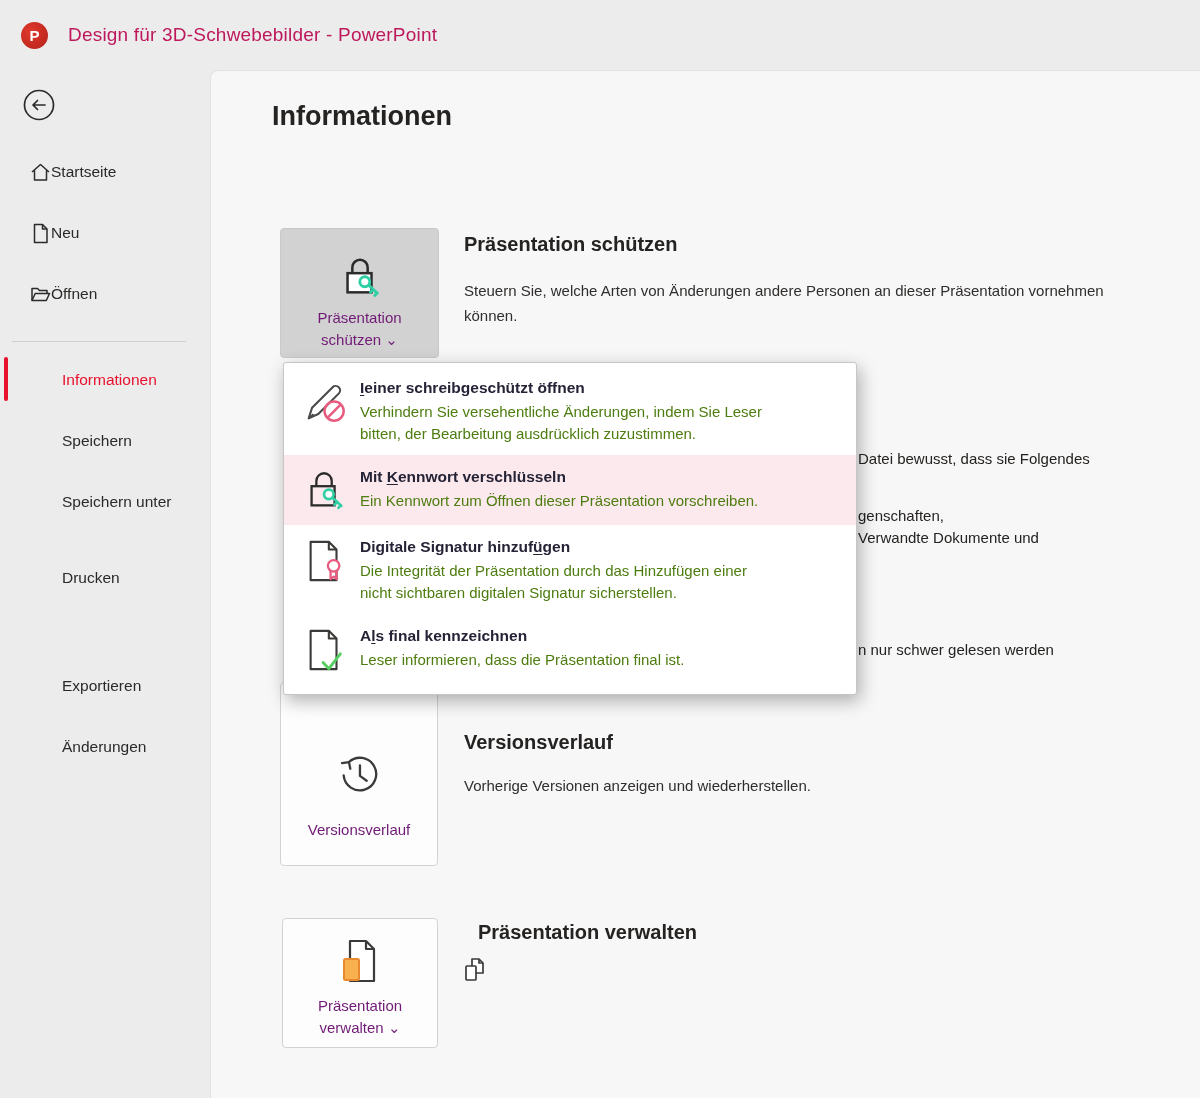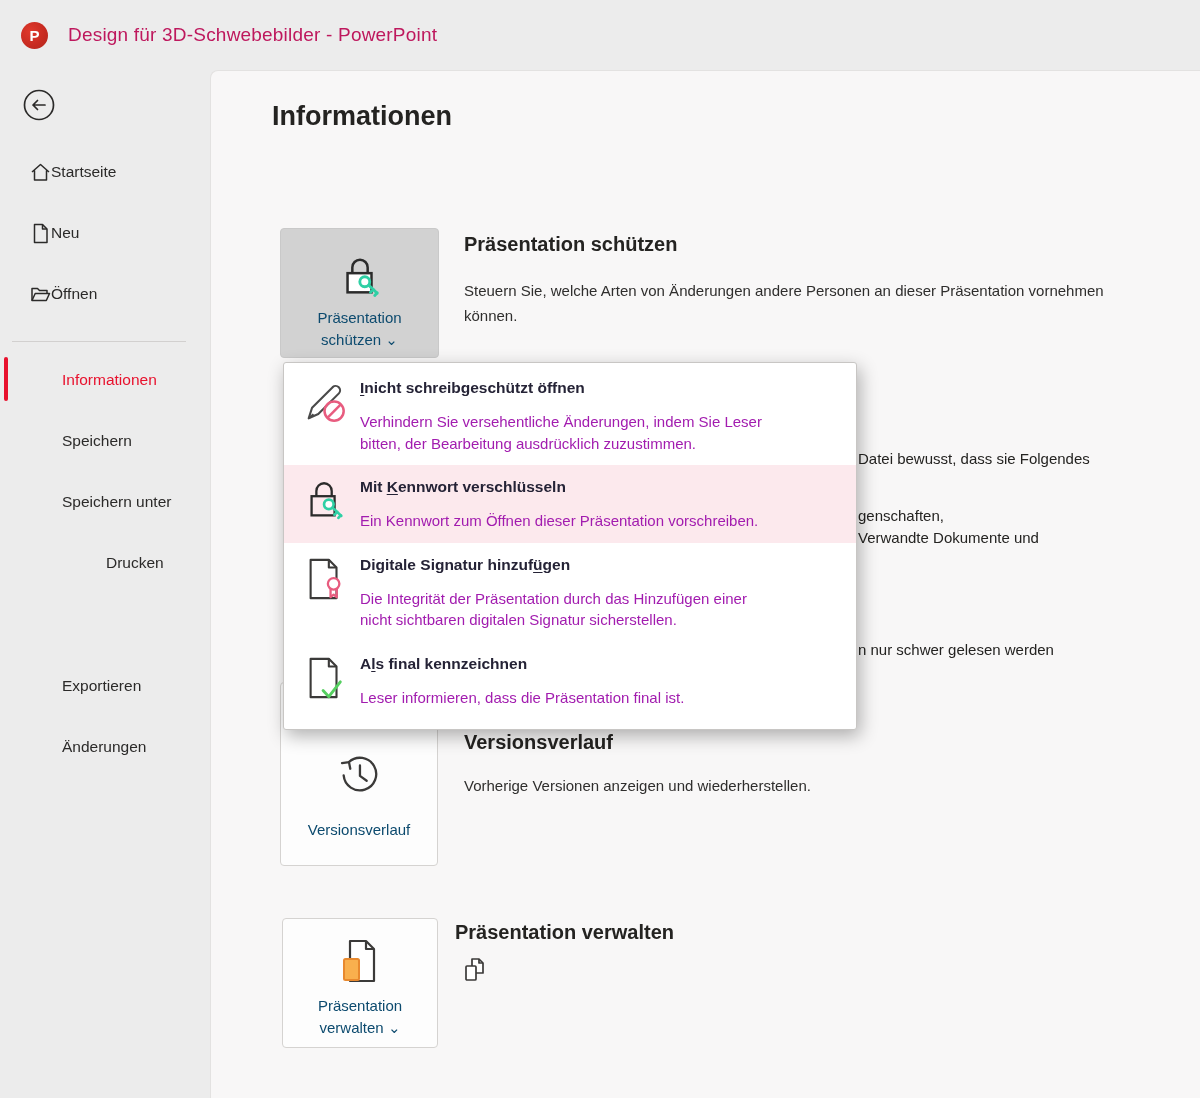--- a/index.html
+++ b/index.html
@@ -31,37 +31,37 @@
   .sidebar-divider { position:absolute; left:12px; width:174px; height:1px; background:#d2d0cf; }
   .sel-indicator { position:absolute; left:4px; width:4px; height:44px; background:#e8112d; border-radius:2px; }
 
   
   .page-title { position:absolute; left:272px; top:101px; font-size:27px; font-weight:700; color:#242321; }
   .sec-heading { position:absolute; font-size:20px; font-weight:600; color:#242321; }
   .sec-desc { position:absolute; font-size:15px; line-height:25px; color:#2f2e2d; }
 
   
   .big-btn { position:absolute; display:flex; flex-direction:column; align-items:center; cursor:pointer; }
-  .big-btn .btn-label { font-size:15px; line-height:22px; color:#0c4a6e; text-align:center; }
+  .big-btn .btn-label { font-size:15px; line-height:22px; color:#701a75; text-align:center; }
   .btn-gray { background:#d2d2d2; border:1px solid #c9c9c9; border-radius:4px; }
   .btn-white { background:#fdfdfd; border:1px solid #d5d3d1; border-radius:4px; }
 
   
   .frag { position:absolute; left:858px; font-size:15px; color:#242321; white-space:nowrap; }
 
   
   .menu { position:absolute; left:283px; top:362px; width:574px; background:#ffffff;
           border:1px solid #c8c6c4; border-radius:3px; box-shadow:3px 6px 18px rgba(0,0,0,.30);
           z-index:10; padding:3px 0 10px 0; }
   .menu-item { display:flex; padding:11px 16px 11px 18px; cursor:pointer; }
   .menu-item.highlighted { background:#fce9ed; }
   .menu-ic { width:46px; height:46px; flex:0 0 auto; margin-right:12px; margin-top:2px; }
   .mi-title { font-size:15.5px; font-weight:700; color:#252336; line-height:22px; }
   .mi-title .accel { text-decoration:underline; text-underline-offset:2px; }
-  .mi-desc { font-size:15px; line-height:21.5px; color:#a21caf; max-width:402px; margin-top:12px; }
+  .mi-desc { font-size:15px; line-height:21.5px; color:#4d7c0f; max-width:402px; margin-top:2px; }
 </style>
 </head>
 <body>
 
 <div class="page">
 
   <div class="content-panel"></div>
 
   <div class="titlebar">
     <div class="pp-logo">
@@ -105,21 +105,21 @@
 
   <div class="file-row selected" style="top:360px;">
     <span class="nav-label">Informationen</span>
   </div>
   <div class="file-row" style="top:421px;">
     <span class="nav-label">Speichern</span>
   </div>
   <div class="file-row" style="top:482px;">
     <span class="nav-label">Speichern unter</span>
   </div>
-  <div class="file-row" style="top:543px;margin-left:44px;">
+  <div class="file-row" style="top:558px;">
     <span class="nav-label">Drucken</span>
   </div>
   <div class="file-row" style="top:666px;">
     <span class="nav-label">Exportieren</span>
   </div>
   <div class="file-row" style="top:727px;">
     <span class="nav-label">Änderungen</span>
   </div>
 
   <h1 class="page-title">Informationen</h1>
@@ -159,40 +159,40 @@
     <svg width="44" height="52" viewBox="0 0 44 52">
       <path d="M12 4 h16 l8 8 v32 h-24 z" fill="#ffffff" stroke="#3b3a39" stroke-width="2.2" stroke-linejoin="round"></path>
       <path d="M28 4 v8 h8" fill="none" stroke="#3b3a39" stroke-width="2.2" stroke-linejoin="round"></path>
       <rect x="6" y="22" width="15" height="21" rx="1.5" fill="#f9b04e" stroke="#e8892e" stroke-width="2"></rect>
     </svg>
     <div class="btn-label" style="margin-top:6px;">
       <div>Präsentation</div>
       <div>verwalten ⌄</div>
     </div>
   </div>
-  <div class="sec-heading" style="left:455px; top:921px;">Präsentation verwalten</div>
+  <div class="sec-heading" style="left:478px; top:921px;">Präsentation verwalten</div>
   <div style="position:absolute; left:464px; top:957px; display:flex; align-items:center;">
     <svg width="22" height="26" viewBox="0 0 22 26">
       <path d="M8 2 h7 l4 4 v10 h-11 z" fill="#ffffff" stroke="#3b3a39" stroke-width="1.7" stroke-linejoin="round"></path>
       <path d="M15 2 v4 h4" fill="none" stroke="#3b3a39" stroke-width="1.7" stroke-linejoin="round"></path>
       <rect x="2" y="9" width="10" height="14" rx="1" fill="#ffffff" stroke="#3b3a39" stroke-width="1.7"></rect>
     </svg>
   </div>
 
   <div class="menu">
 
     <div class="menu-item">
       <svg class="menu-ic" viewBox="0 0 48 48">
         <path d="M7 41 l3.5-11 L32 8.5 a4.6 4.6 0 0 1 6.5 6.5 L17 36.5 z" fill="none" stroke="#4a4a4a" stroke-width="2.2" stroke-linejoin="round"></path>
         <path d="M7 41 l5-4.2" fill="none" stroke="#4a4a4a" stroke-width="2.2"></path>
         <circle cx="33.5" cy="33.5" r="10" fill="none" stroke="#e85c7f" stroke-width="2.6"></circle>
         <path d="M26.5 40.5 L40.5 26.5" fill="none" stroke="#e85c7f" stroke-width="2.6"></path>
       </svg>
       <div>
-        <div class="mi-title"><span></span><span class="accel">I</span><span>nicht schreibgeschützt öffnen</span></div>
+        <div class="mi-title"><span></span><span class="accel">I</span><span>einer schreibgeschützt öffnen</span></div>
         <div class="mi-desc">Verhindern Sie versehentliche Änderungen, indem Sie Leser bitten, der Bearbeitung ausdrücklich zuzustimmen.</div>
       </div>
     </div>
 
     <div class="menu-item highlighted">
       <svg class="menu-ic" viewBox="0 0 48 48">
         <path d="M15 19 v-5.5 a8 8 0 0 1 16 0 V19" fill="none" stroke="#2b2b2b" stroke-width="2.4"></path>
         <rect x="10" y="19" width="24" height="20" fill="none" stroke="#2b2b2b" stroke-width="2.4"></rect>
         <circle cx="28" cy="27.5" r="5" fill="#ffffff" stroke="#2fd0a5" stroke-width="2.8"></circle>
         <path d="M32 31 l9 8.5 M36.8 35.2 l-3 3.2 M40.6 38.8 l-2.6 2.8" fill="none" stroke="#2fd0a5" stroke-width="2.8" stroke-linecap="round"></path>

